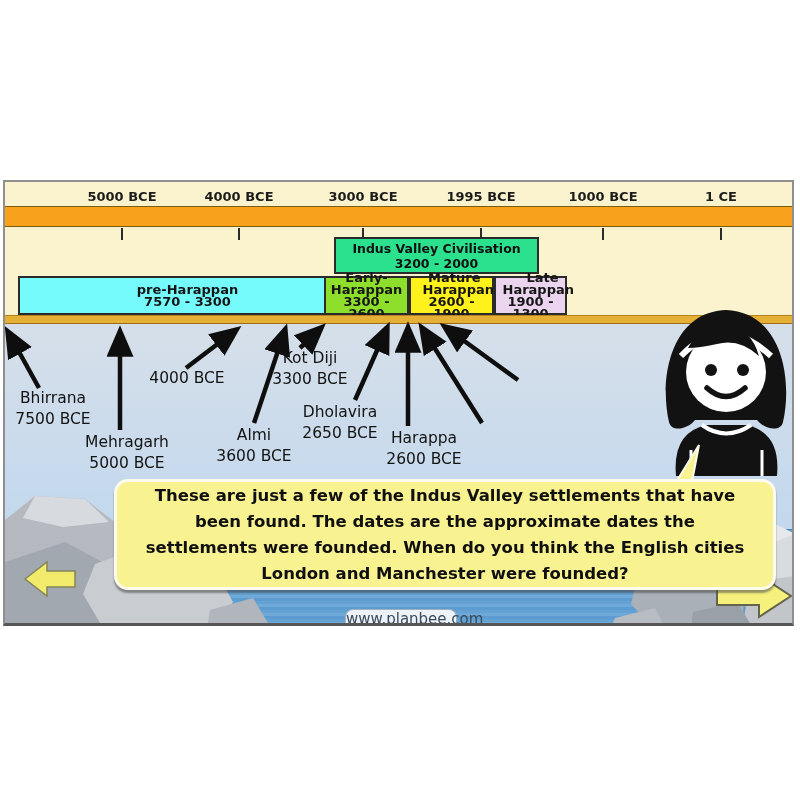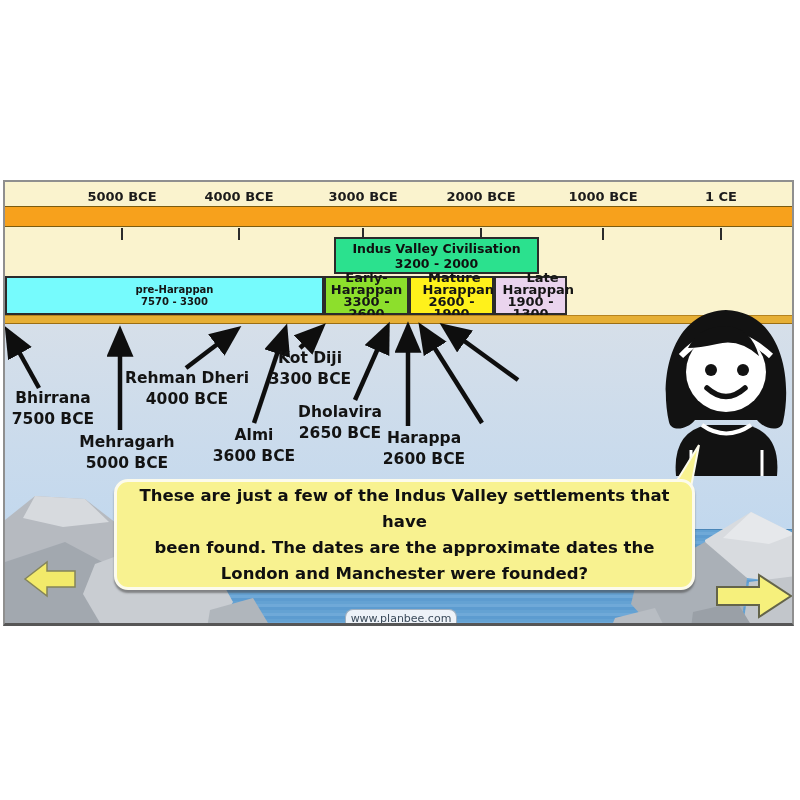--- a/index.html
+++ b/index.html
@@ -25,76 +25,76 @@
            border:2px solid #2b2b2b;display:flex;flex-direction:column;justify-content:center;
            text-align:center;font-size:12.5px;font-weight:bold;color:#101010;line-height:15px;}
   .period{position:absolute;top:94px;height:39px;border:2px solid #2b2b2b;display:flex;flex-direction:column;
           justify-content:center;text-align:center;font-weight:bold;color:#151515;font-size:13px;line-height:12px;}
   .period .p-label{padding:0 2px;}
   .gold-strip{position:absolute;left:0;top:133px;width:100%;height:9px;background:#e6af35;
               border-top:1px solid #b5831f;border-bottom:1px solid #9a6e14;}
 
   
   .arrows{position:absolute;left:0;top:0;width:791px;height:446px;pointer-events:none;}
-  .settlement{position:absolute;text-align:center;font-size:15.5px;font-weight:700;color:#131313;line-height:21px;}
+  .settlement{position:absolute;text-align:center;font-size:15.5px;font-weight:400;color:#131313;line-height:21px;}
 
   
   .girl{position:absolute;left:650px;top:118px;width:143px;height:176px;}
 
   
   .deco{position:absolute;left:0;top:0;width:791px;height:446px;pointer-events:none;}
   .navbtn{position:absolute;width:90px;height:70px;cursor:pointer;pointer-events:auto;background:none;border:none;padding:0;}
   #nav-left{left:2px;top:362px;}
   #nav-right{left:700px;top:380px;}
 
   
   .speech-tail{position:absolute;left:660px;top:260px;width:45px;height:45px;}
-  .speech{position:absolute;left:109px;top:297px;width:581px;height:111px;background:#f8f290;
+  .speech{position:absolute;left:109px;top:297px;width:662px;height:111px;background:#f8f290;
           border:3px solid #fcfbec;border-radius:14px;box-shadow:0 3px 2px rgba(70,70,70,.55);
           display:flex;flex-direction:column;justify-content:center;text-align:center;
           font-size:16.5px;font-weight:600;color:#101010;line-height:26px;}
 
   
   .badge{position:absolute;left:340px;top:427px;width:112px;height:19px;background:#edf2f8;
          border:1px solid #9fb0c0;border-bottom:none;border-radius:8px 8px 0 0;
-         font-size:11px;color:#3a4a5a;text-align:center;line-height:18px;}
+         font-size:15px;color:#3a4a5a;text-align:center;line-height:18px;}
 </style>
 </head>
 <body>
 
 <div id="canvas">
   <div id="slide">
 
     <div class="sky"></div>
     <div class="horizon"></div>
     <div class="sea"></div>
 
     <div class="panel">
       <div class="axis-label" style="left:72px">5000 BCE</div>
       <div class="axis-label" style="left:189px">4000 BCE</div>
       <div class="axis-label" style="left:313px">3000 BCE</div>
-      <div class="axis-label" style="left:431px">2000 BCE</div>
+      <div class="axis-label" style="left:431px">1995 BCE</div>
       <div class="axis-label" style="left:553px">1000 BCE</div>
       <div class="axis-label" style="left:671px">1 CE</div>
 
       <div class="orange-bar"></div>
 
       <div class="tick" style="left:116px"></div>
       <div class="tick" style="left:233px"></div>
       <div class="tick" style="left:357px"></div>
       <div class="tick" style="left:475px"></div>
       <div class="tick" style="left:597px"></div>
       <div class="tick" style="left:715px"></div>
 
       <div class="civ-box">
         <div>Indus Valley Civilisation</div>
         <div>3200 - 2000</div>
       </div>
 
-      <div class="period" style="left:0;width:319px;background:#76fbfd;font-size:10px;padding-left:20px;">
+      <div class="period" style="left:13px;width:319px;background:#76fbfd;font-size:13px;padding-left:20px;">
         <div class="p-label">pre-Harappan</div>
         <div>7570 - 3300</div>
       </div>
       <div class="period" style="left:319px;width:85px;background:#8ddf2c;">
         <div class="p-label">Early-Harappan</div>
         <div>3300 - 2600</div>
       </div>
       <div class="period" style="left:404px;width:85px;background:#fff11b;">
         <div class="p-label" style="width:62px;margin:0 auto;text-align:right;">Mature Harappan</div>
         <div>2600 - 1900</div>
@@ -128,21 +128,20 @@
 
     <div class="settlement" style="left:0;top:206px;width:96px;">
       <div>Bhirrana</div>
       <div>7500 BCE</div>
     </div>
     <div class="settlement" style="left:62px;top:250px;width:120px;">
       <div>Mehragarh</div>
       <div>5000 BCE</div>
     </div>
     <div class="settlement" style="left:112px;top:186px;width:140px;">
-      <div>Rehman Dheri</div>
       <div>4000 BCE</div>
     </div>
     <div class="settlement" style="left:189px;top:243px;width:120px;">
       <div>Almi</div>
       <div>3600 BCE</div>
     </div>
     <div class="settlement" style="left:245px;top:166px;width:120px;">
       <div>Kot Diji</div>
       <div>3300 BCE</div>
     </div>
@@ -196,19 +195,20 @@
         <polygon points="12,21 54,21 54,9 86,30 54,51 54,39 12,39" fill="#f6f07c" stroke="#64644a" stroke-width="2"></polygon>
       </svg>
     </button>
 
     <svg class="speech-tail" viewBox="0 0 45 45">
       <polygon points="8,45 34,3 26,45" fill="#f8f290" stroke="#fcfbec" stroke-width="2"></polygon>
     </svg>
     <div class="speech">
       <div>These are just a few of the Indus Valley settlements that have</div>
       <div>been found. The dates are the approximate dates the</div>
+      <div>settlements were founded. When do you think the English cities</div>
       <div>London and Manchester were founded?</div>
     </div>
 
     <div class="badge">www.planbee.com</div>
 
   </div>
 </div>
 
 </body></html>

